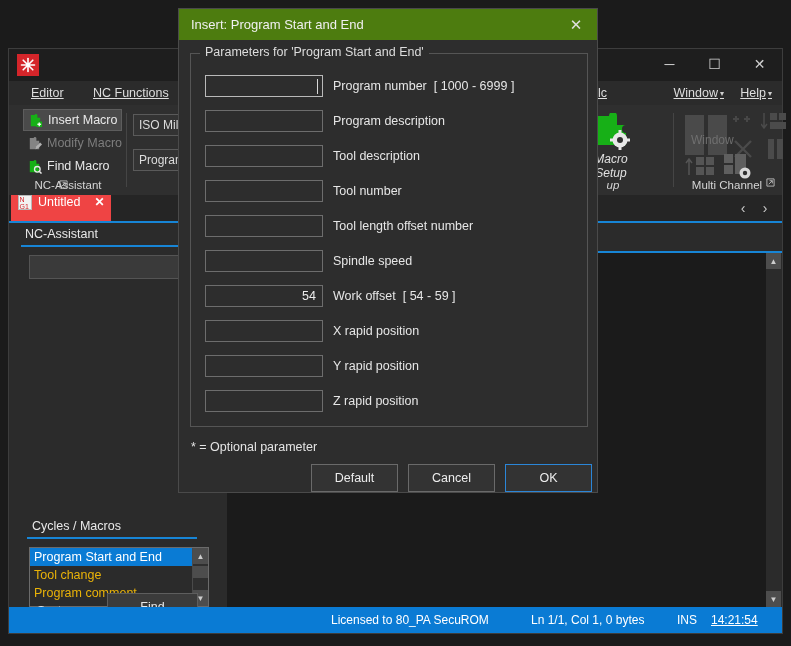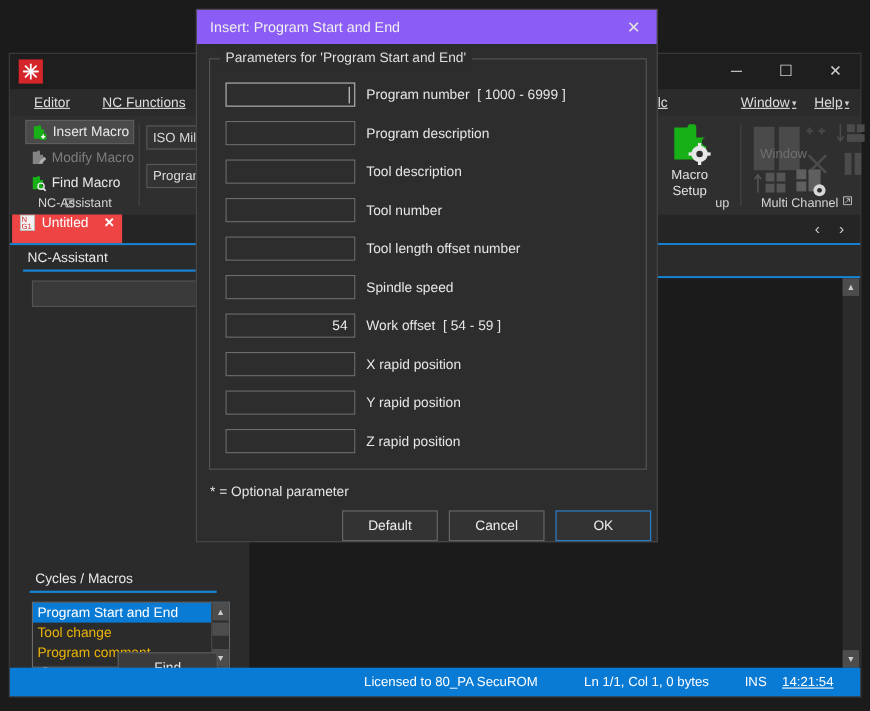--- a/index.html
+++ b/index.html
@@ -109,21 +109,21 @@
     border: 1px solid #5a5a5a;
     box-sizing: border-box;
     font-size: 12px; color: #dcdcdc;
     line-height: 20px; padding-left: 5px;
     white-space: nowrap; overflow: hidden;
   }
   #combo-iso { top: 9px; }
   #combo-prog { top: 44px; }
 
   
-  #grp-macrosetup { left: 584px; width: 68px; }
+  #grp-macrosetup { left: 568px; width: 68px; font-style: italic; }
   #macro-setup-icon { position: absolute; left: 14px; top: 8px; width: 40px; height: 38px; }
   #macro-setup-lbl {
     position: absolute; left: 0; top: 47px; width: 100%;
     text-align: center; font-size: 12px; color: #e2e2e2; line-height: 14px;
   }
   #grp-multichannel { left: 664px; width: 108px; }
   .mc-icon { position: absolute; }
 
   #ribbon-collapse-a { position: absolute; left: 50px; bottom: 4px; font-size: 9px; color: #bdbdbd; }
 
@@ -270,21 +270,21 @@
     position: absolute; left: 178px; top: 8px;
     width: 420px; height: 485px;
     background: #2d2d2d;
     border: 1px solid #4a4a4a;
     box-sizing: border-box;
     z-index: 50;
   }
   #dlg-titlebar {
     position: absolute; left: 0; top: 0;
     width: 100%; height: 31px;
-    background: #8b5cf6;
+    background: #4d7c0f;
   }
   #dlg-title {
     position: absolute; left: 12px; top: 0; height: 31px;
     line-height: 31px; font-size: 13px; color: #f0f0f0;
   }
   #dlg-close {
     position: absolute; right: 0; top: 0;
     width: 42px; height: 31px;
     display: flex; align-items: center; justify-content: center;
     color: #e0e0e0; font-size: 15px;
@@ -439,21 +439,21 @@
               <rect x="27.5" y="33" width="3" height="4"></rect>
               <rect x="19" y="25.5" width="4" height="3"></rect>
               <rect x="35" y="25.5" width="4" height="3"></rect>
             </g>
           </svg>
       </div>
       <div id="macro-setup-lbl">
         <div>Macro</div>
         <div>Setup</div>
       </div>
-      <div class="rg-caption" style="text-align:right; padding-left:2px;">up</div>
+      <div class="rg-caption" style="text-align:center; padding-left:2px;">up</div>
     </div>
 
     <div class="ribbon-group" id="grp-multichannel">
       <div class="rg-sep" style="left:0;"></div>
       <div class="mc-icon" style="left:12px; top:10px;">
         <svg width="44" height="40" viewBox="0 0 44 40">
             <rect x="0" y="0" width="19" height="40" fill="#4a4a4a"></rect>
             <rect x="23" y="0" width="19" height="40" fill="#4a4a4a"></rect>
           </svg>
       </div>

